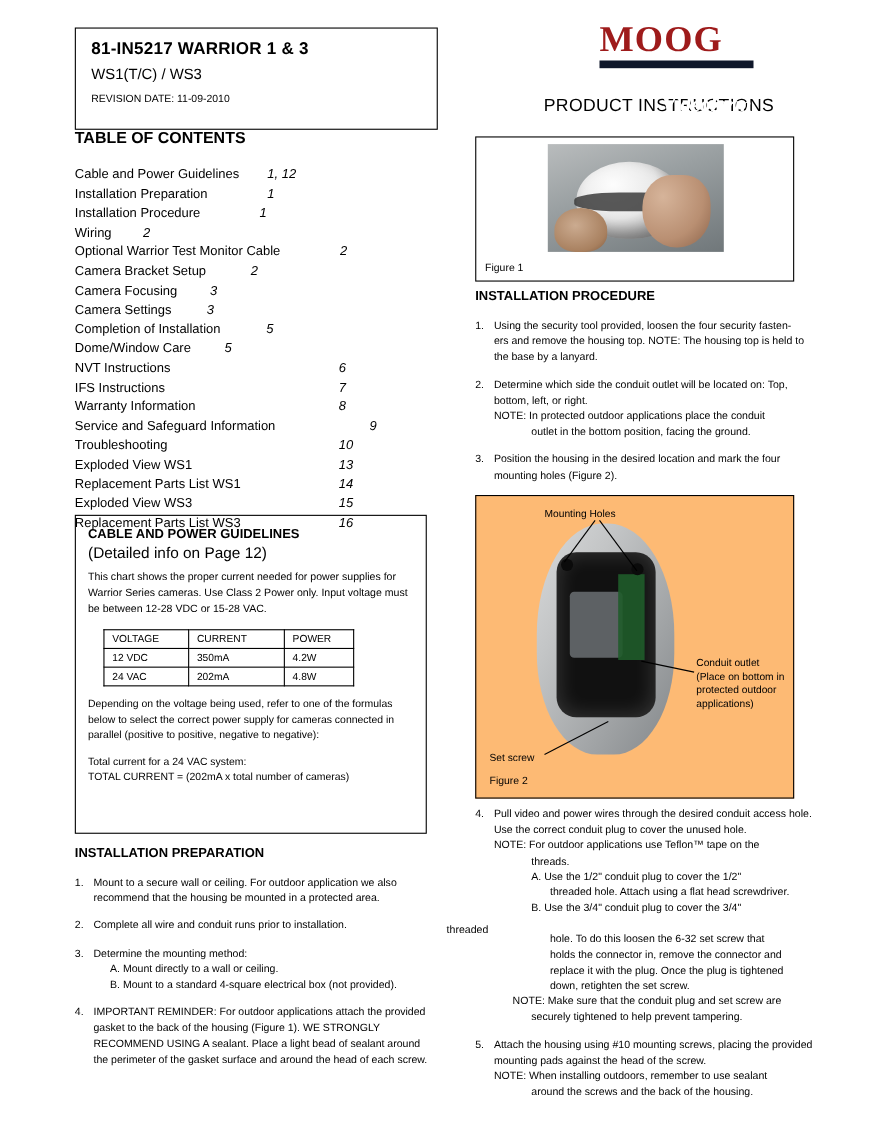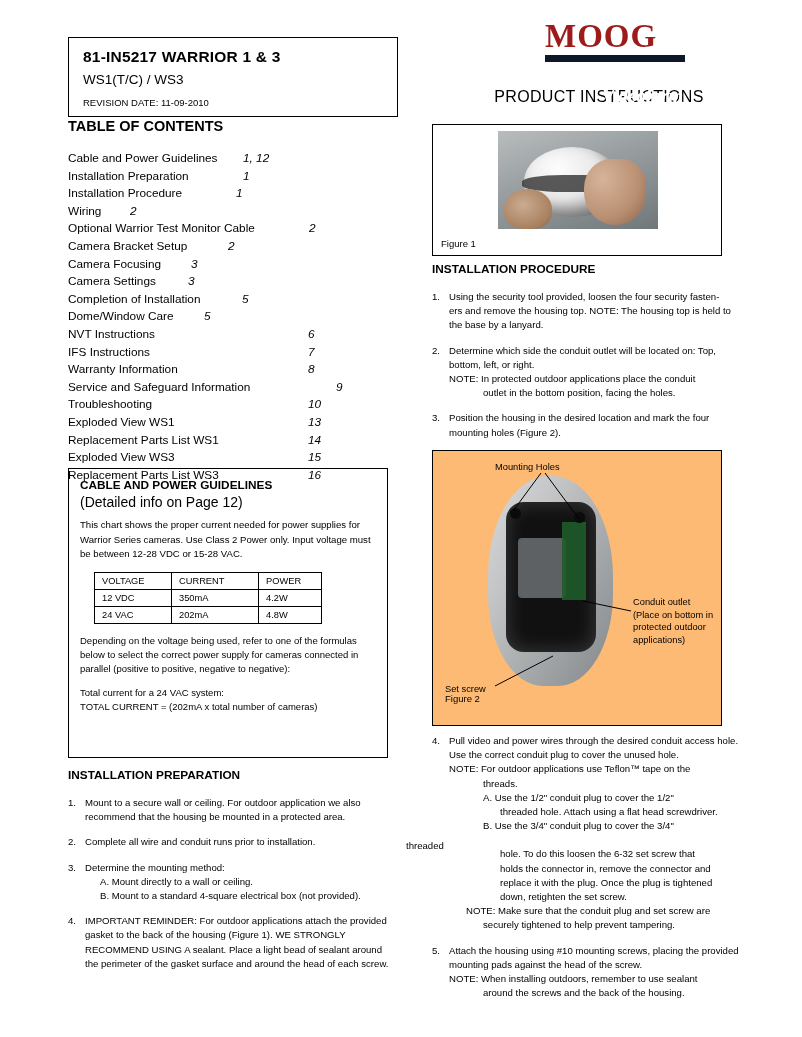--- a/index.html
+++ b/index.html
@@ -18,22 +18,22 @@
   .page {
     position: absolute;
     left: 0; top: 0;
     width: 802px;
     height: 1037px;
   }
 
   
   .title-box {
     position: absolute;
-    left: 68px; top: 37px;
-    width: 330px; height: 80px;
+    left: 68px; top: 25px;
+    width: 330px; height: 93px;
     border: 1px solid #000;
     box-sizing: border-box;
     padding: 10px 0 0 14px;
   }
   .doc-title {
     font-size: 15.5px;
     font-weight: bold;
     letter-spacing: 0.2px;
     margin: 0 0 6px 0;
   }
@@ -305,21 +305,21 @@
   .fig2-photo .hole1 { left: 22px; top: 32px; }
   .fig2-photo .hole2 { left: 86px; top: 36px; }
   .fig2-label {
     position: absolute;
     font-size: 9.3px;
     line-height: 12.6px;
   }
   .lbl-mount { left: 62px; top: 10px; }
   .lbl-conduit { left: 200px; top: 145px; width: 84px; }
   .lbl-setscrew { left: 12px; top: 232px; }
-  .fig2-caption { left: 12px; top: 242px; font-size: 9.5px; }
+  .fig2-caption { left: 12px; top: 254px; font-size: 9.5px; }
 
   .ip-list2 {
     position: absolute;
     left: 432px; top: 734px;
     width: 310px;
     font-size: 9.6px;
     line-height: 14.2px;
   }
   .hang-threaded {
     position: absolute;
@@ -440,21 +440,21 @@
   <div class="ip-heading">INSTALLATION PROCEDURE</div>
   <div class="ip-list">
     <div class="num-item">
       <span class="num">1.</span>
       <span>Using the security tool provided, loosen the four security fasten-ers and remove the housing top.  NOTE:  The housing top is held to the base by a lanyard.</span>
     </div>
     <div class="num-item">
       <span class="num">2.</span>
       <span>Determine which side the conduit outlet will be located on:  Top, bottom, left, or right.</span>
       <div>NOTE:  In protected outdoor applications place the conduit</div>
-      <div class="indent-2">outlet in the bottom position, facing the holes.</div>
+      <div class="indent-2">outlet in the bottom position, facing the ground.</div>
     </div>
     <div class="num-item">
       <span class="num">3.</span>
       <span>Position the housing in the desired location and mark the four mounting holes (Figure 2).</span>
     </div>
   </div>
 
   <div class="fig2-box">
     <div class="fig2-photo">
       <div class="inner"></div>

